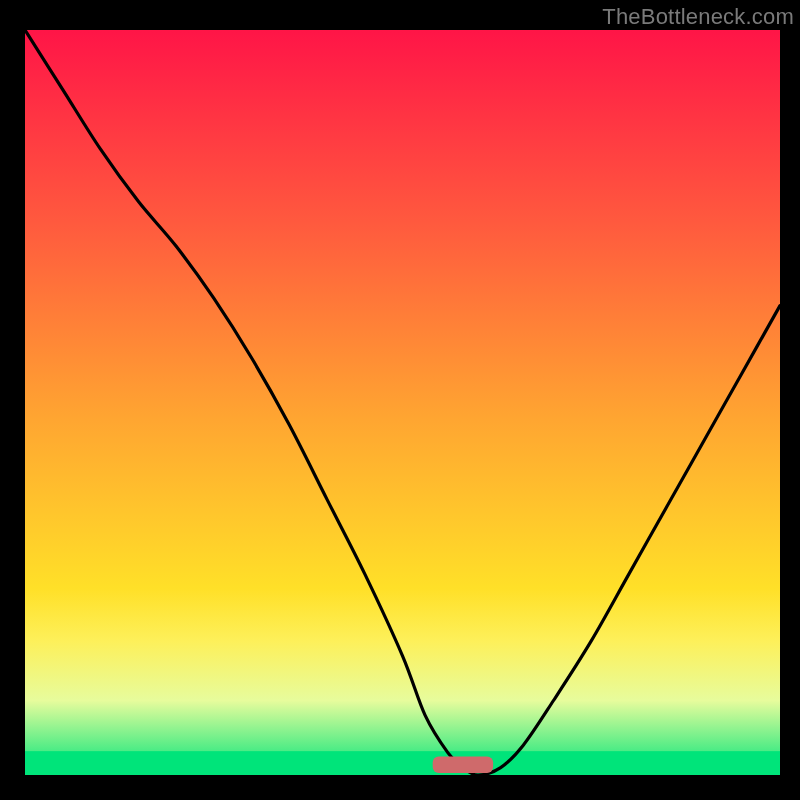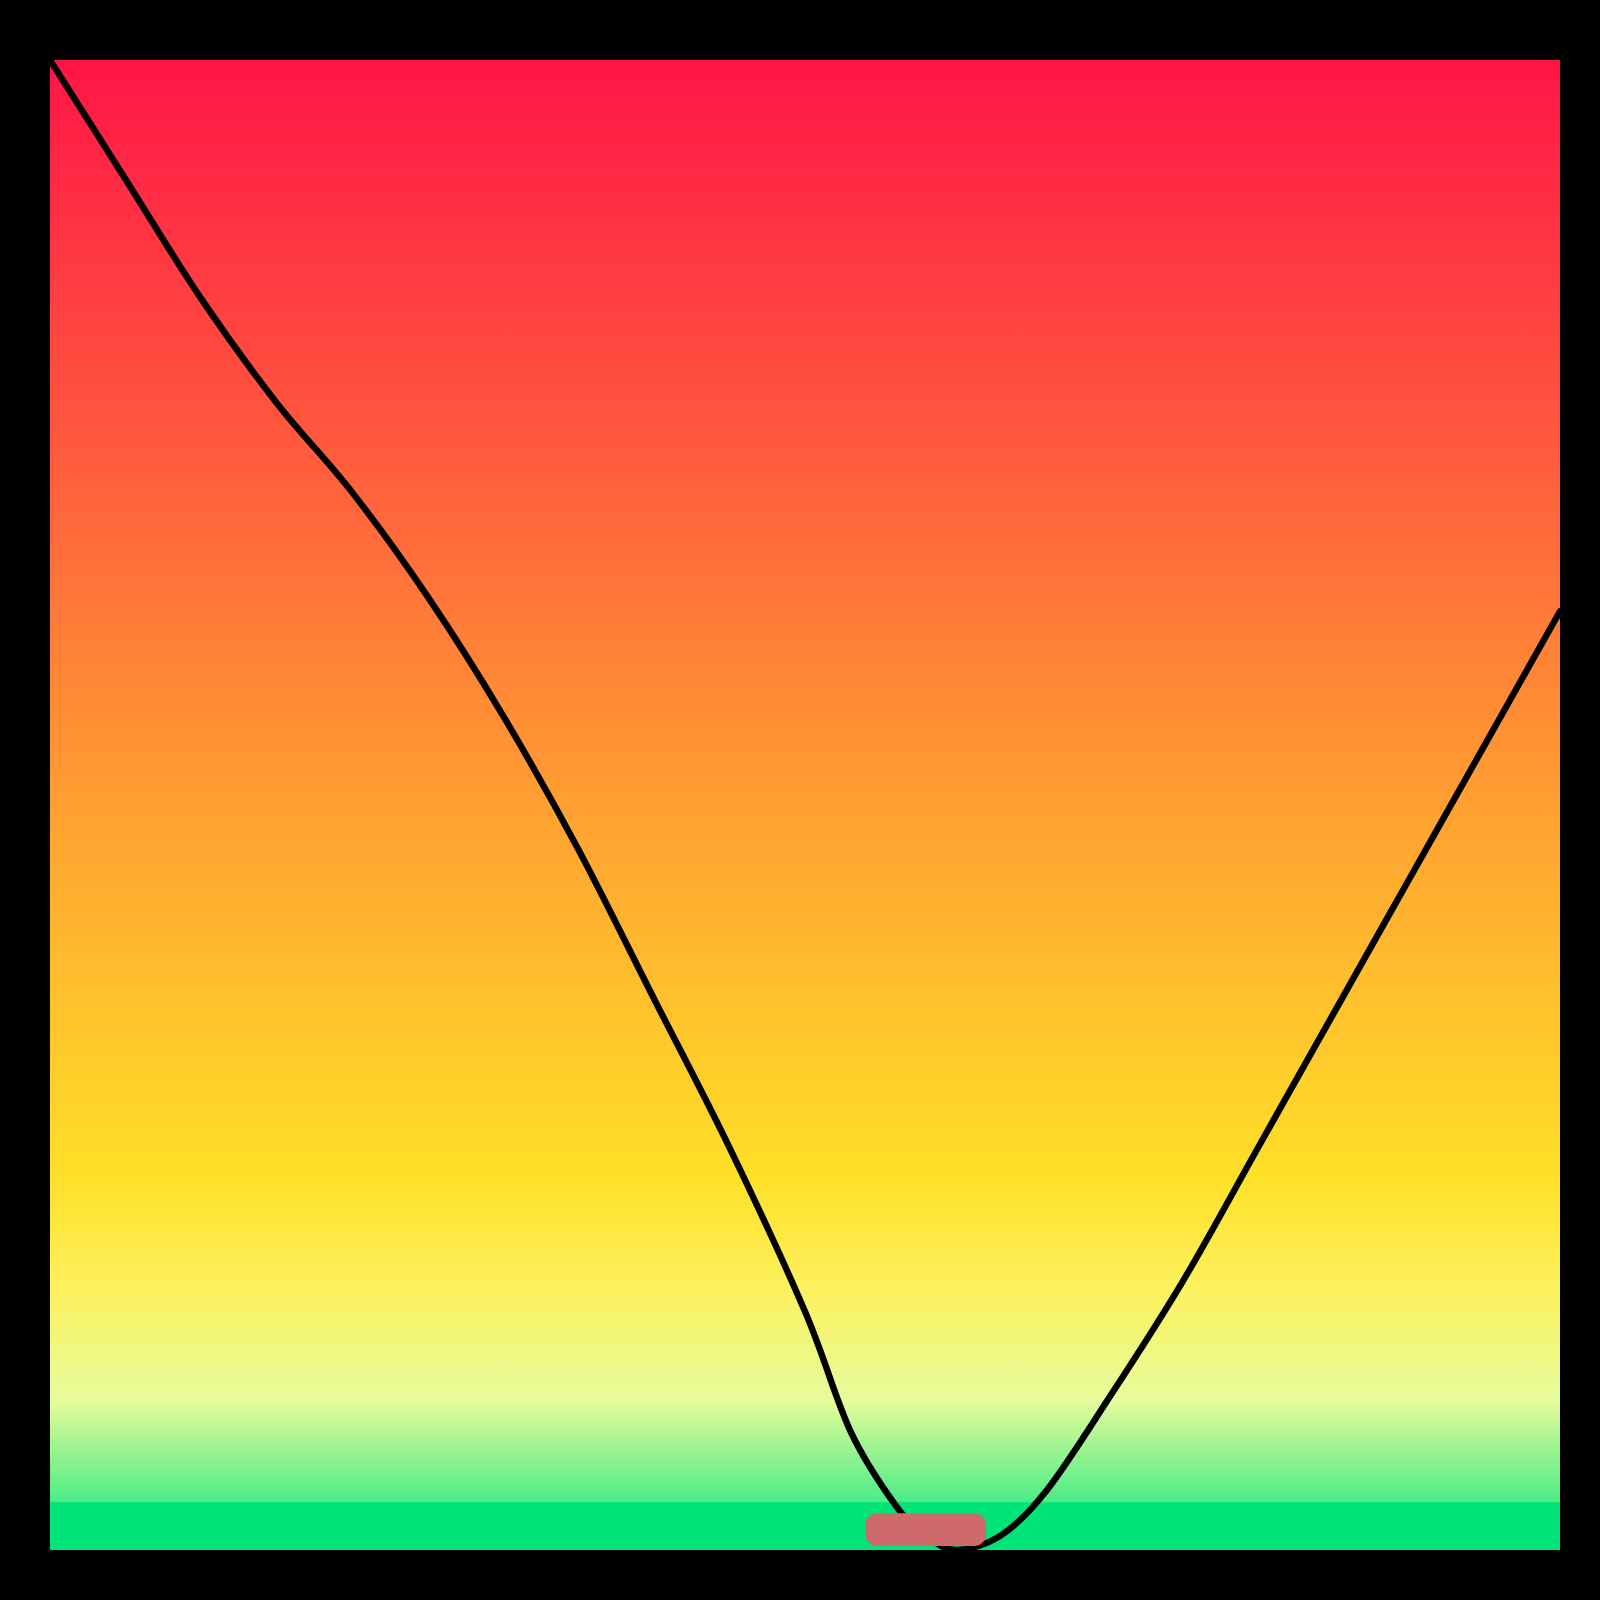--- a/index.html
+++ b/index.html
@@ -52,20 +52,21 @@
     letter-spacing: 0.2px;
     user-select: none;
   }
   
 </style>
 </head>
 <body>
 
 <div class="stage">
 
+  <div class="watermark">TheBottleneck.com</div>
 
   <div class="plot" id="plot" style="--c-top: #ff1547; --c-q1: #ff5a3e; --c-mid: #ffa531; --c-q3: #ffe028; --c-ylw: #fdf05a; --c-near: #e7fc9c; --c-btm: #00e47a;">
     <svg id="plot-svg" viewBox="0 0 755 745" preserveAspectRatio="none">
 
       <rect id="green-band" x="0" width="755" height="23.84" y="721.16" fill="#00e47a"></rect>
 
       <path id="curve-path" fill="none" stroke="#000" stroke-width="3.2" stroke-linecap="round" stroke-linejoin="round" d="M 0,0 C 6.291666666666667,9.933333333333337 25.166666666666664,39.73333333333335 37.75,59.60000000000002 C 50.333333333333336,79.4666666666667 62.916666666666664,100.57500000000005 75.5,119.20000000000005 C 88.08333333333333,137.82500000000005 100.66666666666667,155.20833333333334 113.25,171.35000000000002 C 125.83333333333333,187.4916666666667 138.41666666666666,199.90833333333342 151,216.05000000000007 C 163.58333333333334,232.19166666666672 176.16666666666666,249.57500000000002 188.75,268.2 C 201.33333333333334,286.825 213.91666666666666,306.6916666666666 226.5,327.79999999999995 C 239.08333333333334,348.9083333333333 251.66666666666666,371.2583333333333 264.25,394.85 C 276.8333333333333,418.4416666666667 289.4166666666667,444.5166666666667 302,469.35 C 314.5833333333333,494.18333333333334 327.1666666666667,517.7750000000001 339.75,543.85 C 352.3333333333333,569.925 367.43333333333334,602.2083333333333 377.5,625.8 C 387.56666666666666,649.3916666666667 392.6,669.2583333333333 400.15000000000003,685.4 C 407.70000000000005,701.5416666666666 416.50833333333344,713.9583333333333 422.80000000000007,722.65 C 429.0916666666667,731.3416666666667 432.8666666666667,733.8249999999999 437.9,737.55 C 442.9333333333333,741.275 446.7083333333333,745 453,745 C 459.2916666666667,745 468.09999999999997,742.5166666666667 475.65,737.55 C 483.2,732.5833333333333 489.4916666666667,726.375 498.3,715.2 C 507.10833333333335,704.0250000000001 517.175,687.8833333333333 528.5,670.5 C 539.825,653.1166666666667 553.6666666666666,632.0083333333333 566.25,610.9 C 578.8333333333334,589.7916666666666 591.4166666666666,566.2 604,543.85 C 616.5833333333334,521.5 629.1666666666666,499.15000000000003 641.75,476.8 C 654.3333333333334,454.45 666.9166666666666,432.1 679.5,409.75 C 692.0833333333334,387.4 704.6666666666666,365.05 717.25,342.7 C 729.8333333333334,320.34999999999997 748.7083333333334,286.825 755,275.65"></path>
 
       <rect id="marker-rect" rx="6" ry="6" fill="#cf6a6b" width="60.4" height="16.39" x="407.7" y="726.61"></rect>
     </svg>

